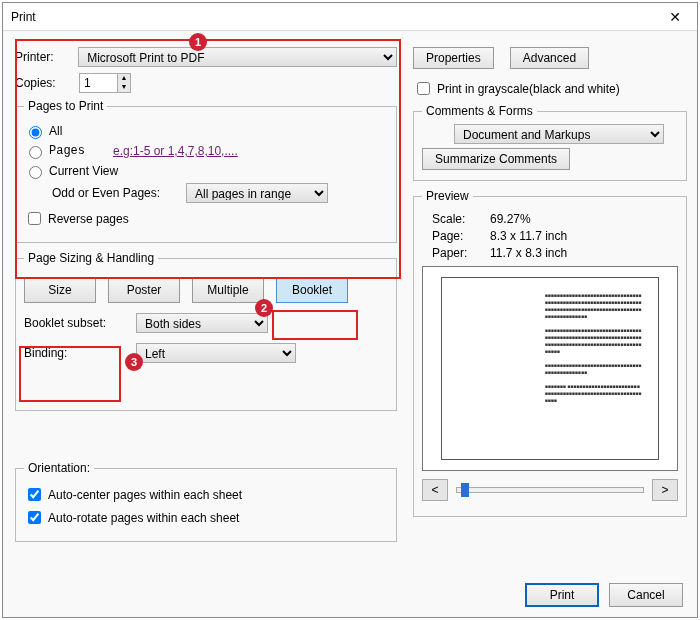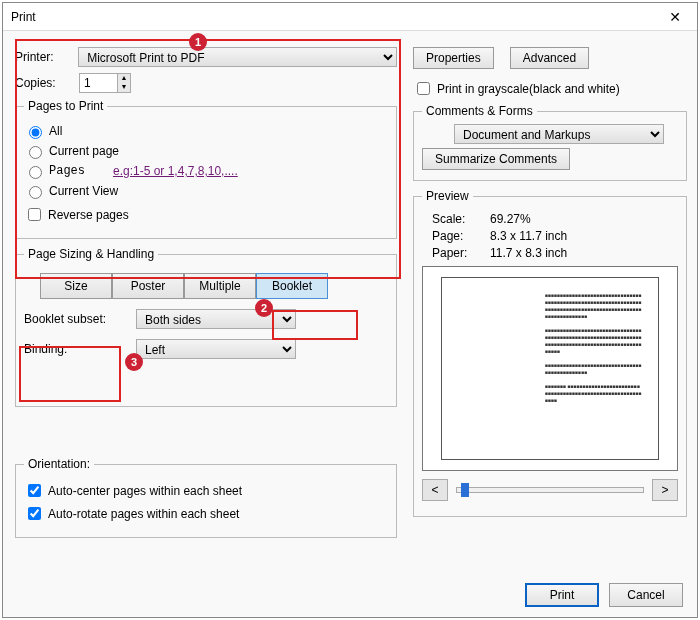--- a/index.html
+++ b/index.html
@@ -18,21 +18,21 @@
   input[type=text] { background: #fff; }
   .spinner { display: flex; align-items: stretch; }
   .spinner input { width: 38px; border-right: none; }
   .spinner .arrows { display: flex; flex-direction: column; border: 1px solid #aaa; width: 14px; background: #e8e8e8; }
   .spinner .arrows span { flex:1; font-size:7px; text-align:center; line-height:8px; cursor:pointer; }
   .btn { border: 1px solid #999; background: linear-gradient(#f7f7f7,#e3e3e3); padding: 3px 12px; cursor: pointer; }
   .btn.primary { border: 2px solid #0a63c2; }
   fieldset { border: 1px solid #bbb; margin: 0 0 8px 0; padding: 6px 8px 10px 8px; }
   legend { padding: 0 4px; }
   .radio-row, .check-row { display: flex; align-items: center; gap: 4px; margin: 4px 0; }
-  .seg-btns { display: flex; gap: 0; margin: 6px 0 10px 16px; }
+  .seg-btns { display: flex; gap: 12px; margin: 6px 0 10px 0; }
   .seg-btns .seg { border: 1px solid #999; padding: 5px 0; width: 72px; text-align: center; background: linear-gradient(#f5f5f5,#e3e3e3); cursor: pointer; }
   .seg.active { background: #cfe6f7; border: 1px solid #4a90d9; }
   .preview-pane { border: 1px solid #777; height: 205px; margin-top: 6px; background: #fff; position: relative; overflow: hidden; }
   .preview-page { position:absolute; top:10px; left:18px; right:18px; bottom:10px; border:1px solid #555; background:#fff; display:flex; }
   .preview-text { position:absolute; right:14px; top:14px; width:46%; font-size:5px; line-height:7px; color:#333; word-break:break-all; }
   .slider-row { display:flex; align-items:center; gap:8px; margin-top:8px; }
   .slider-btn { width:26px; height:22px; border:1px solid #aaa; background:#e5e5e5; text-align:center; line-height:20px; cursor:pointer; }
   .slider-track { flex:1; height:6px; border:1px solid #aaa; position:relative; background:#f0f0f0; }
   .slider-thumb { position:absolute; left:4px; top:-5px; width:8px; height:14px; background:#2a6fd6; }
   .bottom-btns { position:absolute; right:14px; bottom:10px; display:flex; gap:10px; }
@@ -71,49 +71,49 @@
         </div>
       </div>
 
       <fieldset>
         <legend>Pages to Print</legend>
         <div class="radio-row">
             <input type="radio" checked="" style="">
             <span>All</span>
           </div>
         <div class="radio-row">
-            <input type="radio" style="">
-            <span>Current page</span>
-          </div>
-        <div class="radio-row">
           <input type="radio" style="">
           <span style="width:40px;font-family:Liberation Mono, monospace;">Pages</span>
           <span style="margin-left:20px;color:#701a75;text-decoration:underline;">e.g:1-5 or 1,4,7,8,10,....</span>
         </div>
         <div class="radio-row">
             <input type="radio" style="">
             <span>Current View</span>
           </div>
+        <div class="row" style="margin-left:28px;">
+          <span style="width:118px;">Odd or Even Pages:</span>
+          <select style="width:142px;"><option>All pages in range</option></select>
+        </div>
         <div class="check-row" style="margin-top:6px;">
             <input type="checkbox" style="">
             <span>Reverse pages</span>
           </div>
       </fieldset>
 
       <fieldset style="min-height:160px;">
         <legend>Page Sizing &amp; Handling</legend>
         <div class="seg-btns">
           <div class="seg">Size</div>
           <div class="seg">Poster</div>
           <div class="seg">Multiple</div>
           <div class="seg active">Booklet</div>
         </div>
         <div class="row">
           <span style="width:96px;">Booklet subset:</span>
-          <select style="width:160px;"><option>Both sides</option></select>
+          <select style="width:132px;"><option>Both sides</option></select>
         </div>
         <div class="row" style="margin-top:10px;">
           <span style="width:96px;">Binding:</span>
           <select style="width:160px;"><option>Left</option></select>
         </div>
       </fieldset>
 
       <fieldset style="margin-top:50px;">
         <legend>Orientation:</legend>
         <div class="check-row">

